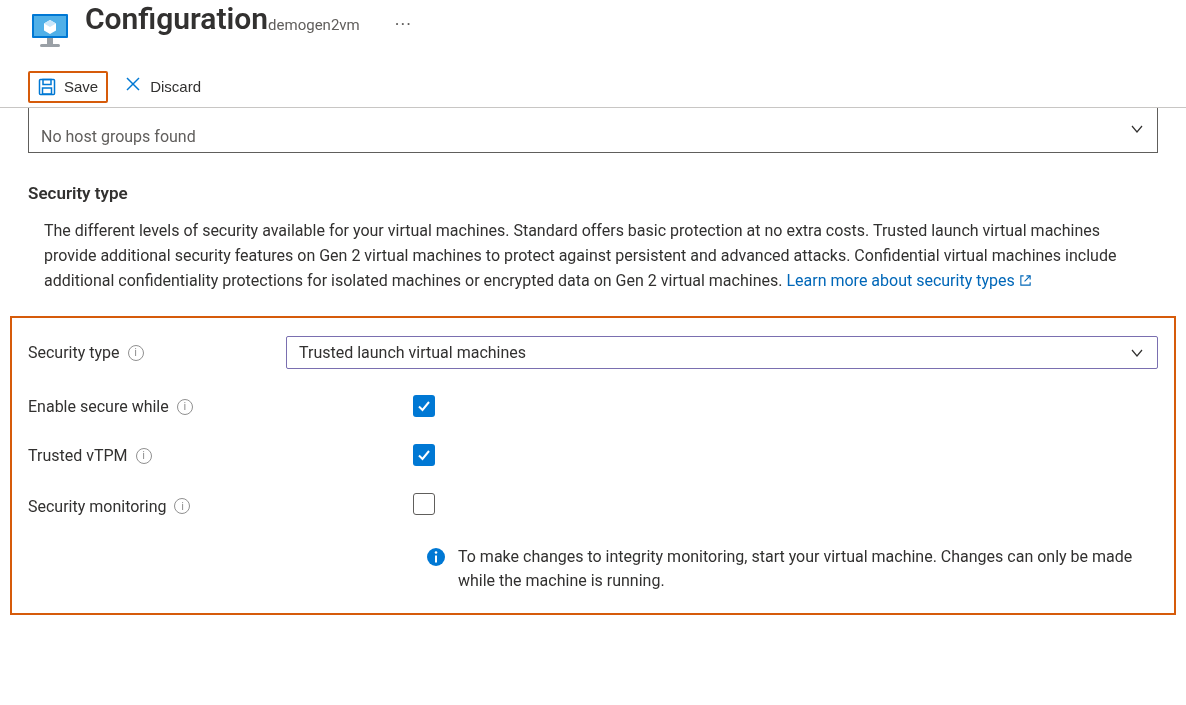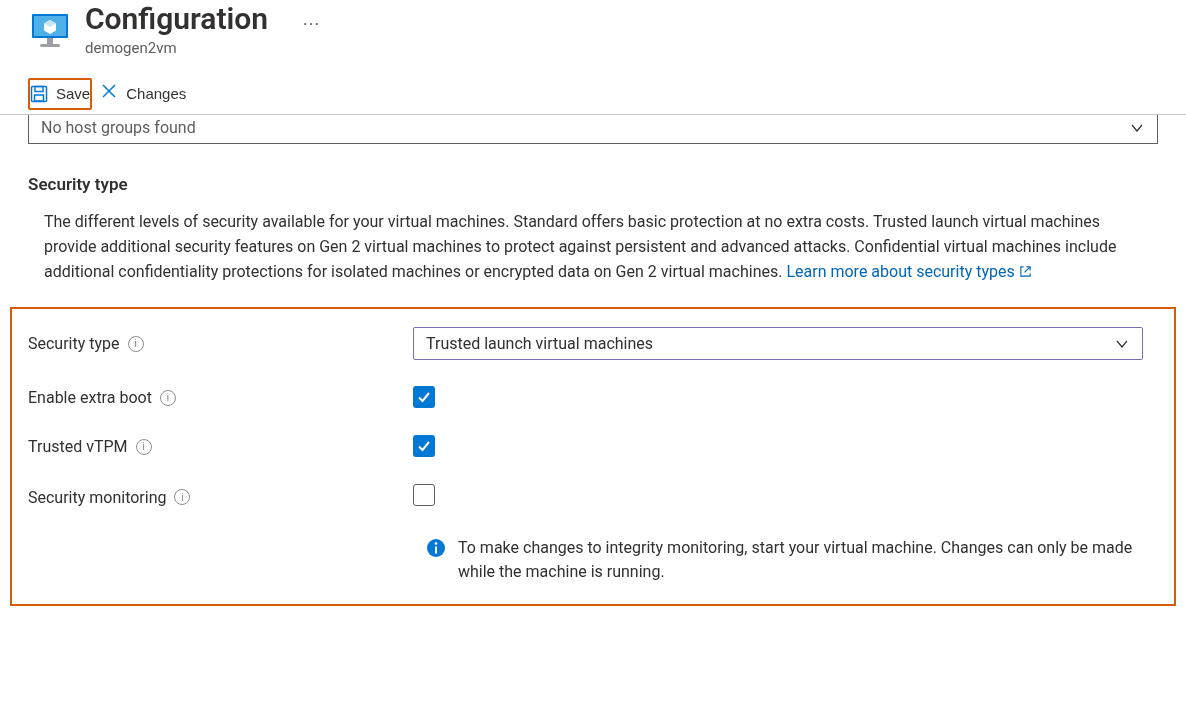--- a/index.html
+++ b/index.html
@@ -25,50 +25,50 @@
   }
   .header{
     display:flex;
     align-items:flex-start;
     gap:15px;
     padding:0 0 0 30px;
   }
   .vm-icon{
     width:40px;height:40px;margin-top:10px;flex-shrink:0;
   }
-  .title-block{display:flex;flex-direction:column;}
+  .title-block{display:flex;}
   .page-title{
     font-size:30px;font-weight:600;line-height:1.1;margin:2px 0 0 0;
   }
   .subtitle{
-    font-size:15px;color:var(--muted);margin-top:4px;
+    font-size:15px;color:var(--muted);margin-top:16px;
   }
   .more-dots{font-size:18px;color:var(--muted);letter-spacing:1px;margin-top:14px;margin-left:20px;cursor:pointer;}
   .toolbar{
     display:flex;align-items:center;gap:0;margin-top:20px;padding-left:28px;
   }
   .btn{
     display:inline-flex;align-items:center;gap:8px;
-    padding:5px 0;font-size:15px;color:var(--text);
+    padding:5px 8px;font-size:15px;color:var(--text);
     background:transparent;border:none;cursor:pointer;
   }
   .save-wrap{
     border:2px solid var(--orange);border-radius:2px;
   }
   .save-icon svg{display:block;}
   .discard-icon{font-size:18px;color:var(--accent);font-weight:400;}
   .divider{height:1px;background:var(--lightborder);margin-top:4px;}
   .dropdown{
     margin:0 28px 0 28px;
     border:1px solid var(--box-border);
     border-top:none;
     display:flex;align-items:center;justify-content:space-between;
     padding:3px 12px 6px 12px;
   }
-  .dropdown .text{font-size:16px;color:var(--muted);}
+  .dropdown .text{font-size:16px;color:var(--muted);margin-top:16px;}
   .chevron{width:16px;height:16px;}
   .chevron svg{display:block;}
   .section{
     padding:30px 28px 0 28px;
   }
   .section-title{
     font-size:17px;font-weight:600;margin:0 0 12px 0;
   }
   .section-desc{
     font-size:16px;line-height:1.55;margin:16px;max-width:1120px;
@@ -91,21 +91,21 @@
   .info-icon{
     display:inline-flex;align-items:center;justify-content:center;
     width:16px;height:16px;border:1px solid #909090;border-radius:50%;
     font-size:11px;color:#909090;
   }
   .field-control{flex:1;}
   .select-box{
     border:1px solid #7a6fb0;
     border-radius:2px;
     display:flex;align-items:center;justify-content:space-between;
-    padding:6px 12px;font-size:16px;width:730px;max-width:100%;
+    padding:6px 12px;font-size:16px;width:872px;max-width:100%;
   }
   .checkbox{
     width:22px;height:22px;border-radius:3px;display:inline-flex;
     align-items:center;justify-content:center;
   }
   .checkbox.checked{background:var(--accent);}
   .checkbox.unchecked{background:#fff;border:1px solid var(--box-border);}
   .checkbox svg{display:block;}
   .note-row{
     display:flex;align-items:flex-start;gap:12px;
@@ -150,21 +150,21 @@
       <span>Save</span>
     </button>
   </span>
   <button class="btn" style="margin-left:8px;">
     <span class="discard-icon">
       <svg width="18" height="18" viewBox="0 0 18 18">
         <line x1="3" y1="3" x2="15" y2="15" stroke="#0078D4" stroke-width="1.5"></line>
         <line x1="15" y1="3" x2="3" y2="15" stroke="#0078D4" stroke-width="1.5"></line>
       </svg>
     </span>
-    <span>Changes</span>
+    <span>Discard</span>
   </button>
 </div>
 
 <div class="divider"></div>
 
 <div class="dropdown">
   <span class="text">No host groups found</span>
   <span class="chevron">
     <svg width="16" height="16" viewBox="0 0 16 16">
         <polyline points="3,5 8,11 13,5" fill="none" stroke="#323130" stroke-width="1.2"></polyline>
@@ -197,21 +197,21 @@
           <svg width="16" height="16" viewBox="0 0 16 16">
               <polyline points="3,5 8,11 13,5" fill="none" stroke="#323130" stroke-width="1.2"></polyline>
             </svg>
         </span>
       </div>
     </div>
   </div>
 
   <div class="field-row">
     <div class="field-label">
-      <span>Enable extra boot</span>
+      <span>Enable secure while</span>
       <span class="info-icon">i</span>
     </div>
     <div class="field-control">
       <span class="checkbox checked">
         <svg width="16" height="16" viewBox="0 0 16 16">
             <polyline points="3,8.5 6.5,12 13,4" fill="none" stroke="#fff" stroke-width="2"></polyline>
           </svg>
       </span>
     </div>
   </div>

